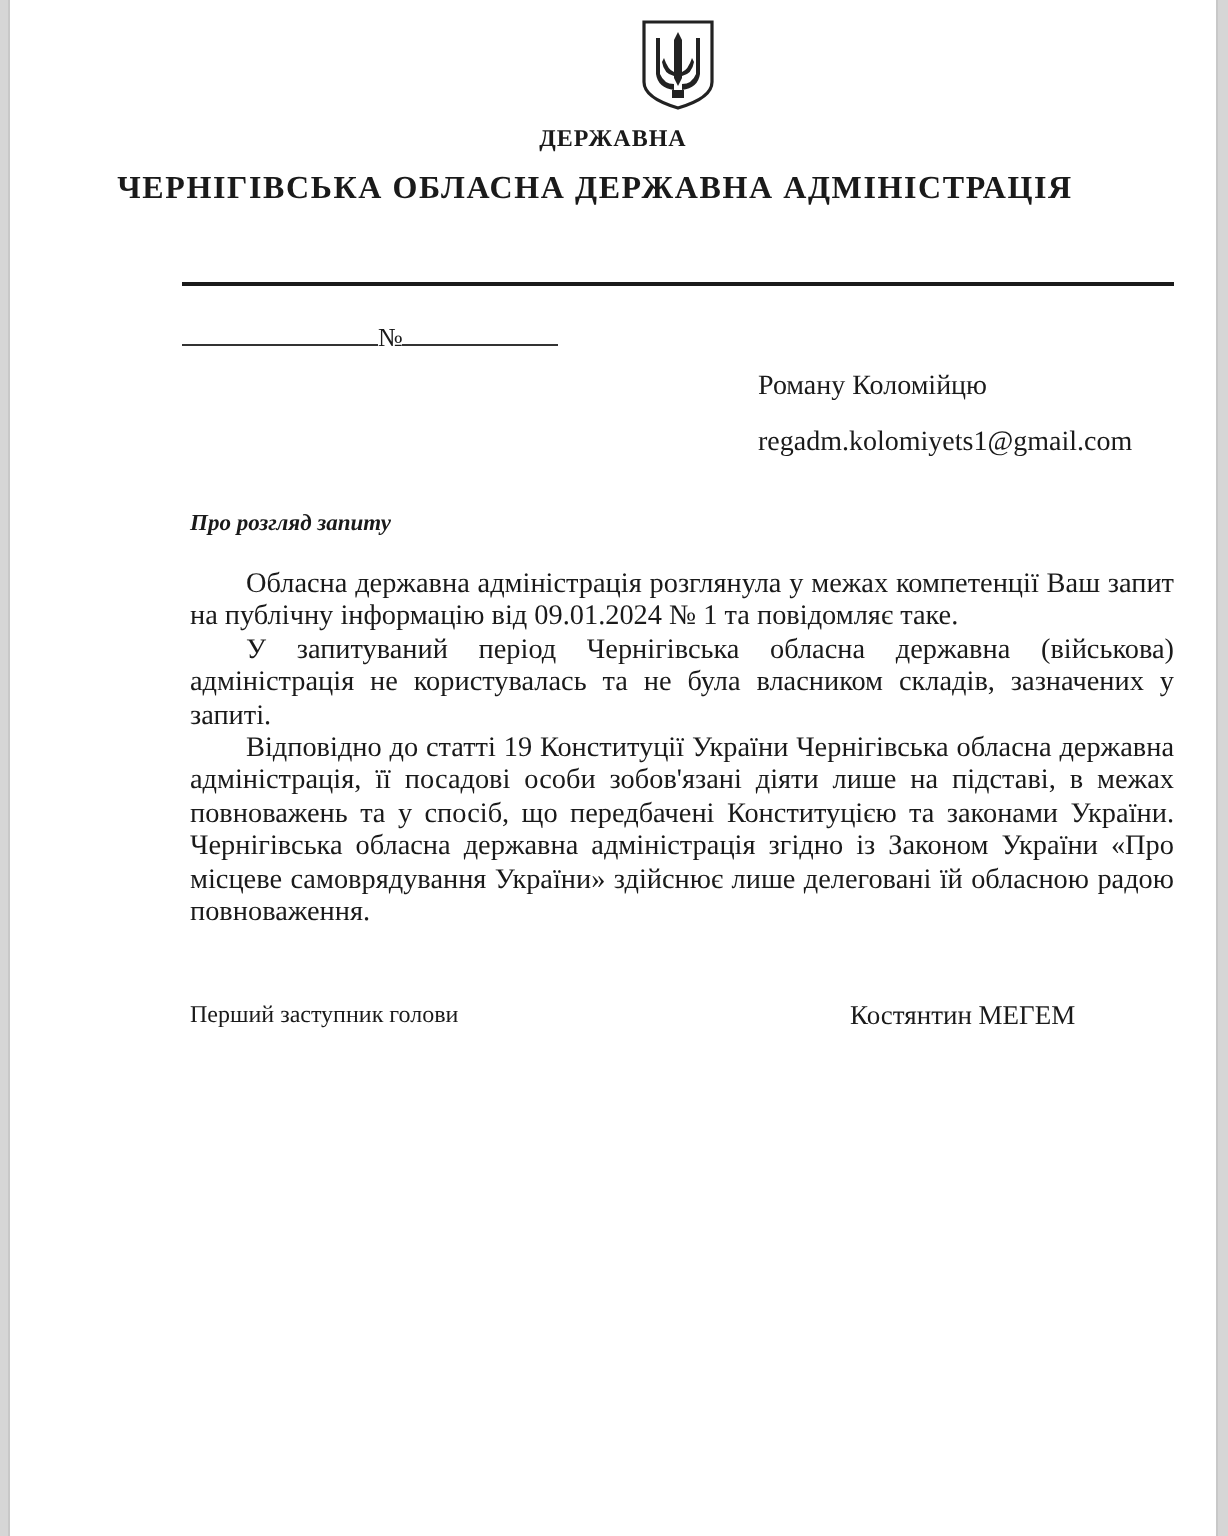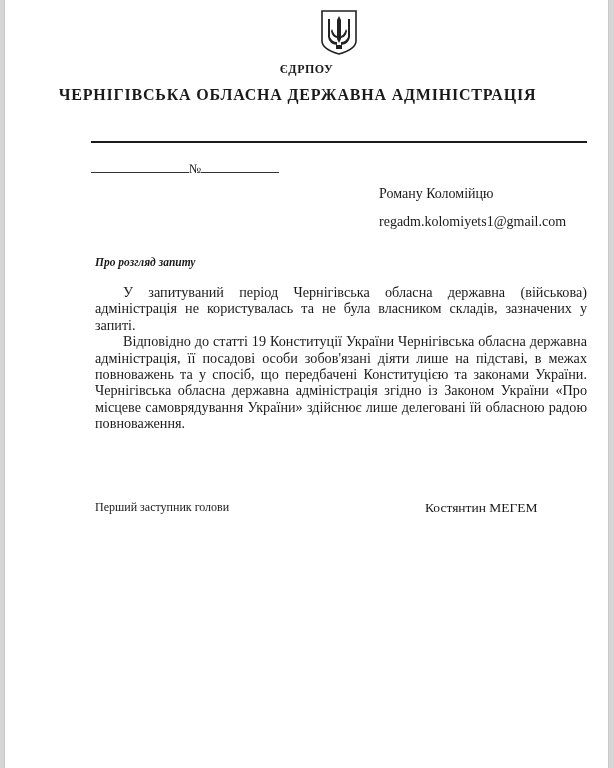--- a/index.html
+++ b/index.html
@@ -81,37 +81,38 @@
   <svg class="abs coat" viewBox="0 0 38 47">
     <path d="M2 2 H36 V32 Q36 40 19 45 Q2 40 2 32 Z" fill="none" stroke="#222" stroke-width="1.6"></path>
     <path d="M19 7 L21 11 L21 30 L19 34 L17 30 L17 11 Z" fill="#222"></path>
     <path d="M8 10 L10 10 L10 28 Q12 33 17 33 L17 36 Q9 35 8 28 Z" fill="#222"></path>
     <path d="M30 10 L28 10 L28 28 Q26 33 21 33 L21 36 Q29 35 30 28 Z" fill="#222"></path>
     <path d="M12 20 Q14 26 17 27 L17 29 Q12 28 11 22 Z" fill="#222"></path>
     <path d="M26 20 Q24 26 21 27 L21 29 Q26 28 27 22 Z" fill="#222"></path>
     <rect x="16" y="36" width="6" height="4" fill="#222"></rect>
   </svg>
 
-  <div class="abs country">ЄДРПОУ</div>
+  <div class="abs country">ДЕРЖАВНА</div>
   <div class="abs org">ЧЕРНІГІВСЬКА ОБЛАСНА ДЕРЖАВНА АДМІНІСТРАЦІЯ</div>
 
 
   <div class="abs sep"></div>
 
   <div class="abs outno">
     <span class="uline" style="width:98px"></span><span>№</span><span class="uline" style="width:78px"></span>
   </div>
 
 
   <div class="abs recipient">Роману Коломійцю</div>
   <div class="abs email">regadm.kolomiyets1@gmail.com</div>
 
   <div class="abs subject">Про розгляд запиту</div>
 
   <div class="abs body">
+    <p>Обласна державна адміністрація розглянула у межах компетенції Ваш запит на публічну інформацію від 09.01.2024 № 1 та повідомляє таке.</p>
     <p>У запитуваний період Чернігівська обласна державна (військова) адміністрація не користувалась та не була власником складів, зазначених у запиті.</p>
     <p>Відповідно до статті 19 Конституції України Чернігівська обласна державна адміністрація, її посадові особи зобов'язані діяти лише на підставі, в межах повноважень та у спосіб, що передбачені Конституцією та законами України. Чернігівська обласна державна адміністрація згідно із Законом України «Про місцеве самоврядування України» здійснює лише делеговані їй обласною радою повноваження.</p>
   </div>
 
   <div class="abs sig-title">Перший заступник голови</div>
   <div class="abs sig-name">Костянтин МЕГЕМ</div>
 
 </div>
 
 </body></html>

